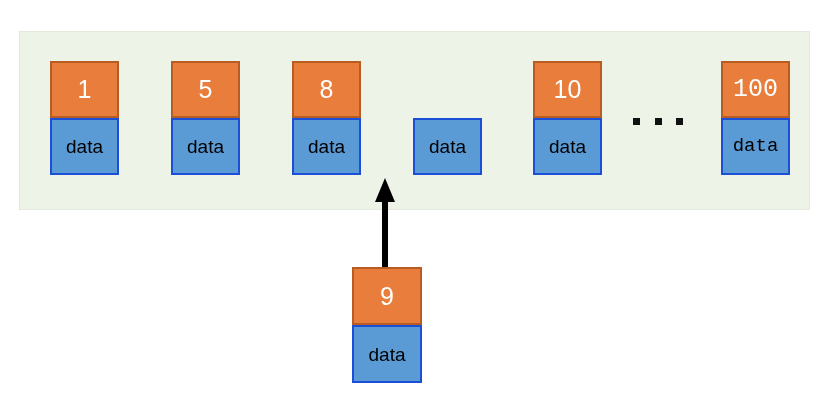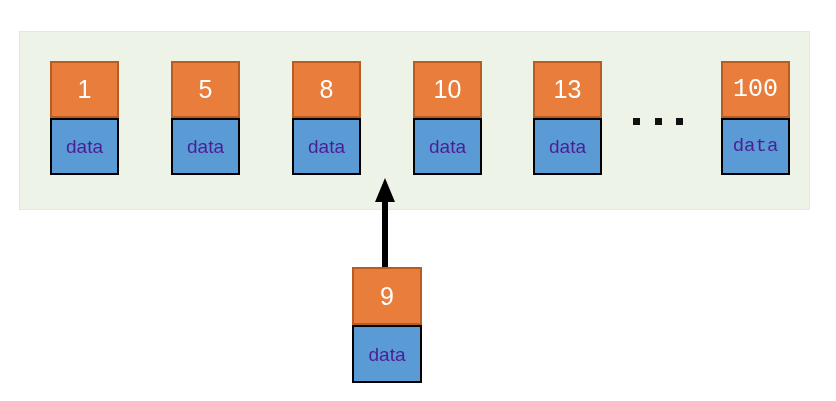--- a/index.html
+++ b/index.html
@@ -57,22 +57,22 @@
   .node .key {
     top: 0;
     background: #e87d3c;
     border: 2px solid #b75d23;
     color: #ffffff;
     font-size: 25px;
   }
   .node .val {
     top: 57px;
     background: #5b9bd5;
-    border: 2px solid #000000;
-    color: #4c1d95;
+    border: 2px solid #1d4ed8;
+    color: #000000;
     font-size: 19px;
   }
 
   
   .row-node { top: 61px; }
   .n0 { left: 50px; }
   .n1 { left: 171px; }
   .n2 { left: 292px; }
   .n3 { left: 413px; }
   .n4 { left: 533px; }
@@ -136,26 +136,25 @@
     <div class="key">5</div>
     <div class="val">data</div>
   </div>
 
   <div class="node row-node n2">
     <div class="key">8</div>
     <div class="val">data</div>
   </div>
 
   <div class="node row-node n3">
-    <div class="key">10</div>
     <div class="val">data</div>
   </div>
 
   <div class="node row-node n4">
-    <div class="key">13</div>
+    <div class="key">10</div>
     <div class="val">data</div>
   </div>
 
   <div class="ellipsis">
     <span class="dot"></span>
     <span class="dot"></span>
     <span class="dot"></span>
   </div>
 
   <div class="node row-node n5">

